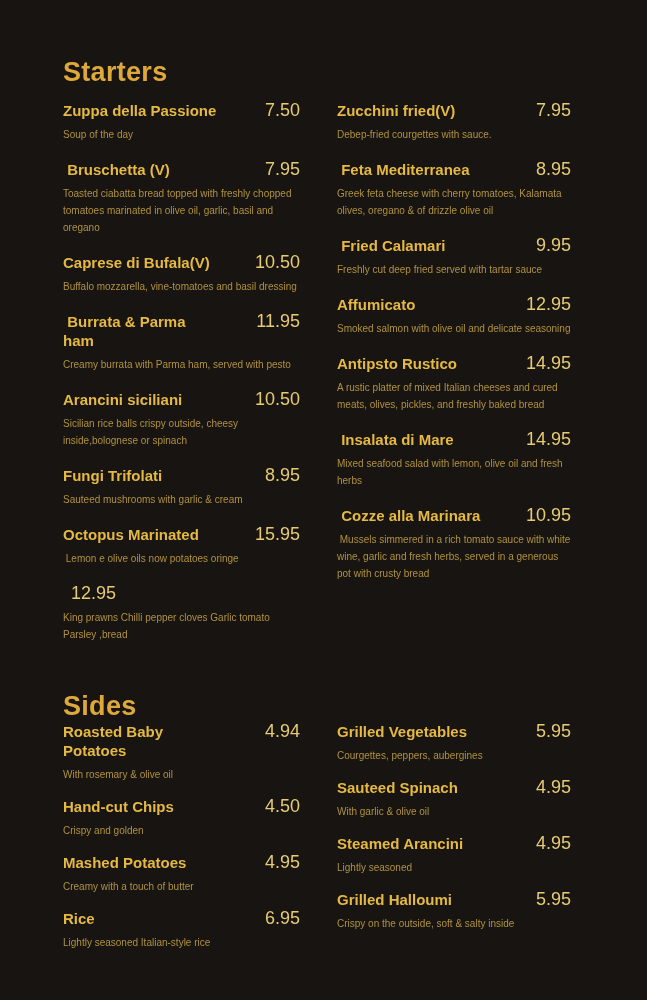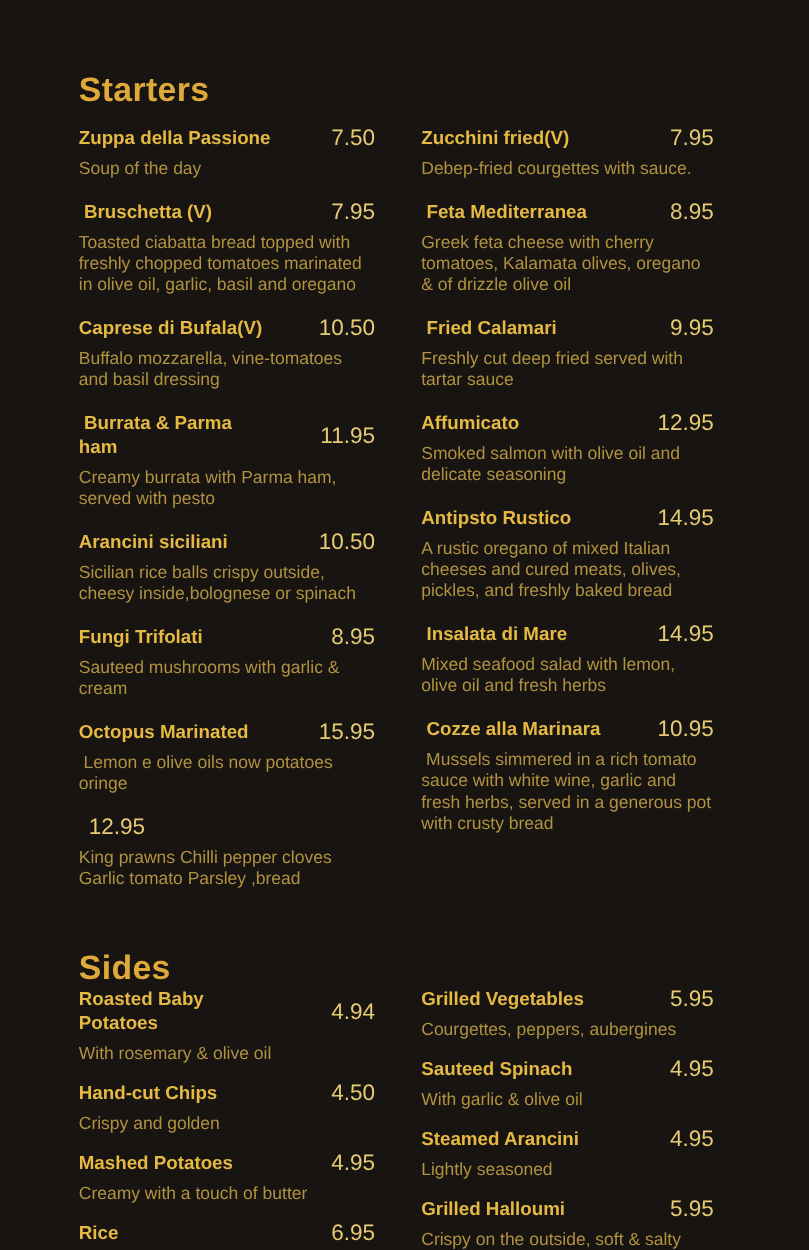--- a/index.html
+++ b/index.html
@@ -35,40 +35,40 @@
     gap: 37px;
     align-items: flex-start;
   }
   .col { width: 237px; flex: 0 0 auto; }
   .col.col-right { width: 234px; }
   .item { margin-bottom: 17px; }
   .section-sides .item { margin-bottom: 14px; }
   .item-header {
     display: flex;
     justify-content: space-between;
-    align-items: center;
+    align-items: flex-start;
     line-height: 19px;
     gap: 28px;
   }
   .item-name {
     font-size: 15px;
     font-weight: 700;
     color: #e5b942;
     white-space: pre-wrap;
   }
   .item-price {
     font-size: 18px;
     font-weight: 400;
     color: #e7cb72;
     margin-left: 8px;
     white-space: nowrap;
   }
   .item-desc {
     margin-top: 6px;
-    font-size: 14px;
+    font-size: 10px;
     line-height: 17px;
     color: #b1923e;
     white-space: pre-wrap;
   }
 </style>
 </head>
 <body>
 
 <div class="menu">
 
@@ -159,21 +159,21 @@
               <span class="item-name">Affumicato</span>
               <span class="item-price">12.95</span>
             </div>
             <div class="item-desc">Smoked salmon with olive oil and delicate seasoning</div>
           </div>
           <div class="item">
             <div class="item-header">
               <span class="item-name">Antipsto Rustico</span>
               <span class="item-price">14.95</span>
             </div>
-            <div class="item-desc">A rustic oregano of mixed Italian cheeses and cured meats, olives, pickles, and freshly baked bread</div>
+            <div class="item-desc">A rustic platter of mixed Italian cheeses and cured meats, olives, pickles, and freshly baked bread</div>
           </div>
           <div class="item">
             <div class="item-header">
               <span class="item-name"> Insalata di Mare</span>
               <span class="item-price">14.95</span>
             </div>
             <div class="item-desc">Mixed seafood salad with lemon, olive oil and fresh herbs</div>
           </div>
           <div class="item">
             <div class="item-header">

